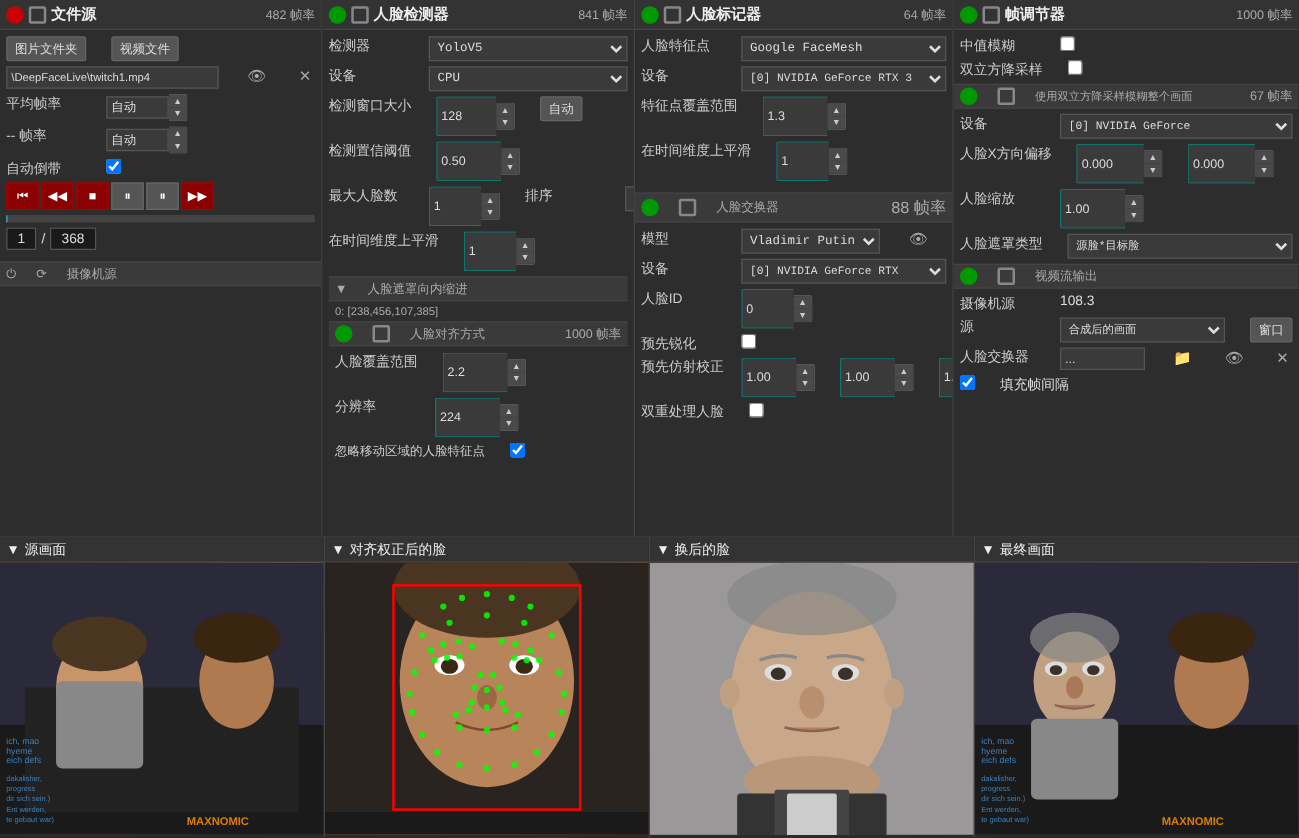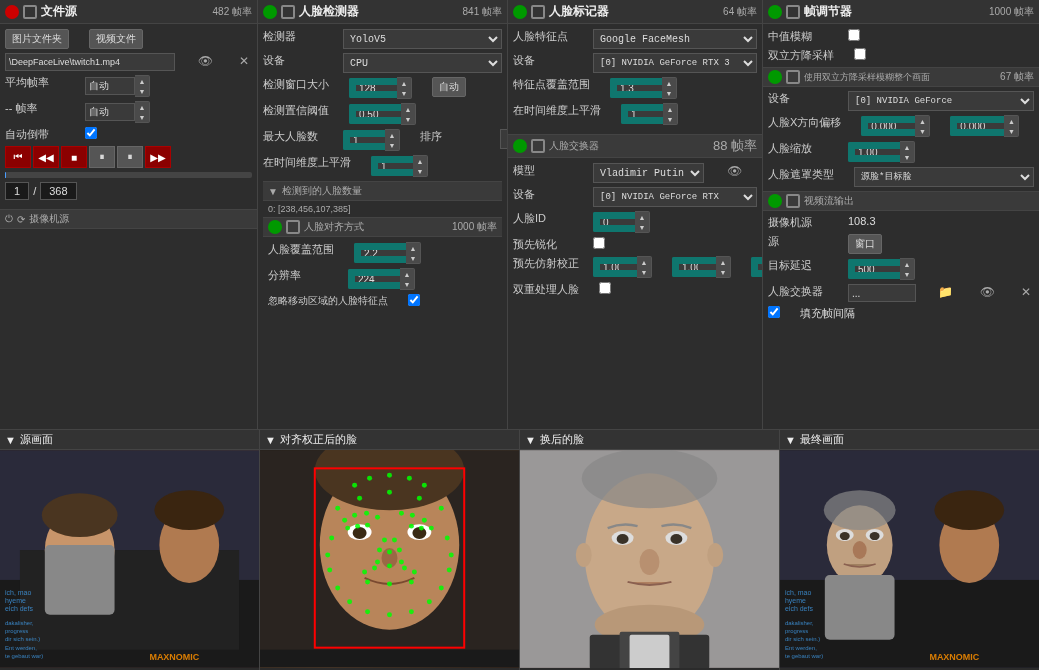--- a/index.html
+++ b/index.html
@@ -89,24 +89,24 @@
       color: #ddd;
       border: 1px solid #555;
       padding: 1px 2px;
       font-size: 10px;
       height: 20px;
       font-family: Liberation Mono, monospace;
     }
     input[type="number"] {
       background: #3a3a3a;
       color: #ddd;
-      border: 7px solid #0f766e;
+      border: 1px solid #0f766e;
       padding: 1px 3px;
       font-size: 10px;
-      height: 20px;
+      height: 32px;
       width: 50px;
     }
     input[type="text"] {
       background: #3a3a3a;
       color: #ddd;
       border: 1px solid #555;
       padding: 1px 3px;
       font-size: 10px;
       height: 18px;
       flex: 1;
@@ -175,21 +175,21 @@
 
     .section-divider {
       background: #3a3a3a;
       padding: 2px 5px;
       font-size: 10px;
       color: #aaa;
       border-top: 1px solid #444;
       border-bottom: 1px solid #444;
       display: flex;
       align-items: center;
-      gap: 4px;
+      gap: 16px;
       cursor: pointer;
     }
 
     .spinbox {
       display: flex;
       align-items: center;
       gap: 0;
     }
     .spinbox input[type="number"] {
       width: 42px;
@@ -404,21 +404,21 @@
           <div class="spinbox">
             <input type="number" value="1" style="width: 42px;">
             <div class="spinbox-btns">
               <button>▲</button>
               <button>▼</button>
             </div>
           </div>
         </div>
         <div class="section-divider">
           <span>▼</span>
-          <span>检测到的人脸数量</span>
+          <span>人脸遮罩向内缩进</span>
         </div>
         <div style="padding:3px 5px; font-size:9px; color:#aaa;">0: [238,456,107,385]</div>
         <div class="section-divider">
           <button class="power-btn green"></button>
           <span class="sync-btn"></span>
           <span>人脸对齐方式</span>
           <span style="flex:1"></span>
           <span style="font-size:10px; color:#aaa;">1000 帧率</span>
         </div>
         <div style="padding:5px;">
@@ -628,31 +628,24 @@
           <span class="sync-btn"></span>
           <span>视频流输出</span>
         </div>
         <div style="padding-top:4px;">
           <div class="row">
             <span class="label">摄像机源</span>
             <span style="color:#ddd;">108.3</span>
           </div>
           <div class="row">
             <span class="label">源</span>
+            <select style="flex:1; font-size:9px;">
+              <option>合成后的画面</option>
+            </select>
             <button class="btn-gray">窗口</button>
-          </div>
-          <div class="row">
-            <span class="label">目标延迟</span>
-            <div class="spinbox">
-              <input type="number" value="500" style="width: 52px;">
-              <div class="spinbox-btns">
-                <button>▲</button>
-                <button>▼</button>
-              </div>
-            </div>
           </div>
           <div class="row">
             <span class="label">人脸交换器</span>
             <input type="text" value="..." style="width: 60px;">
             <button class="icon-btn">📁</button>
             <button class="icon-btn">👁</button>
             <button class="icon-btn">✕</button>
           </div>
           <div class="row">
             <input type="checkbox" checked="" style="">

